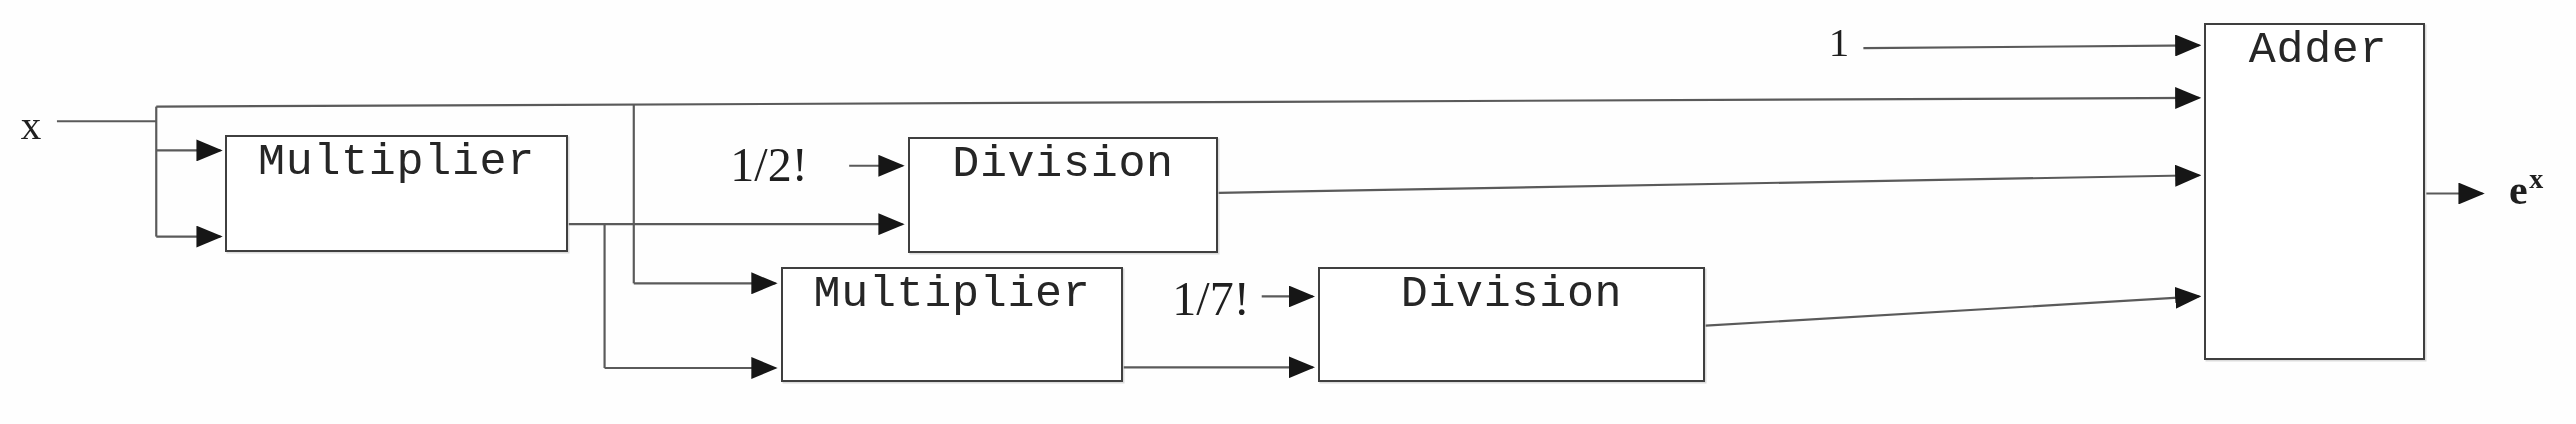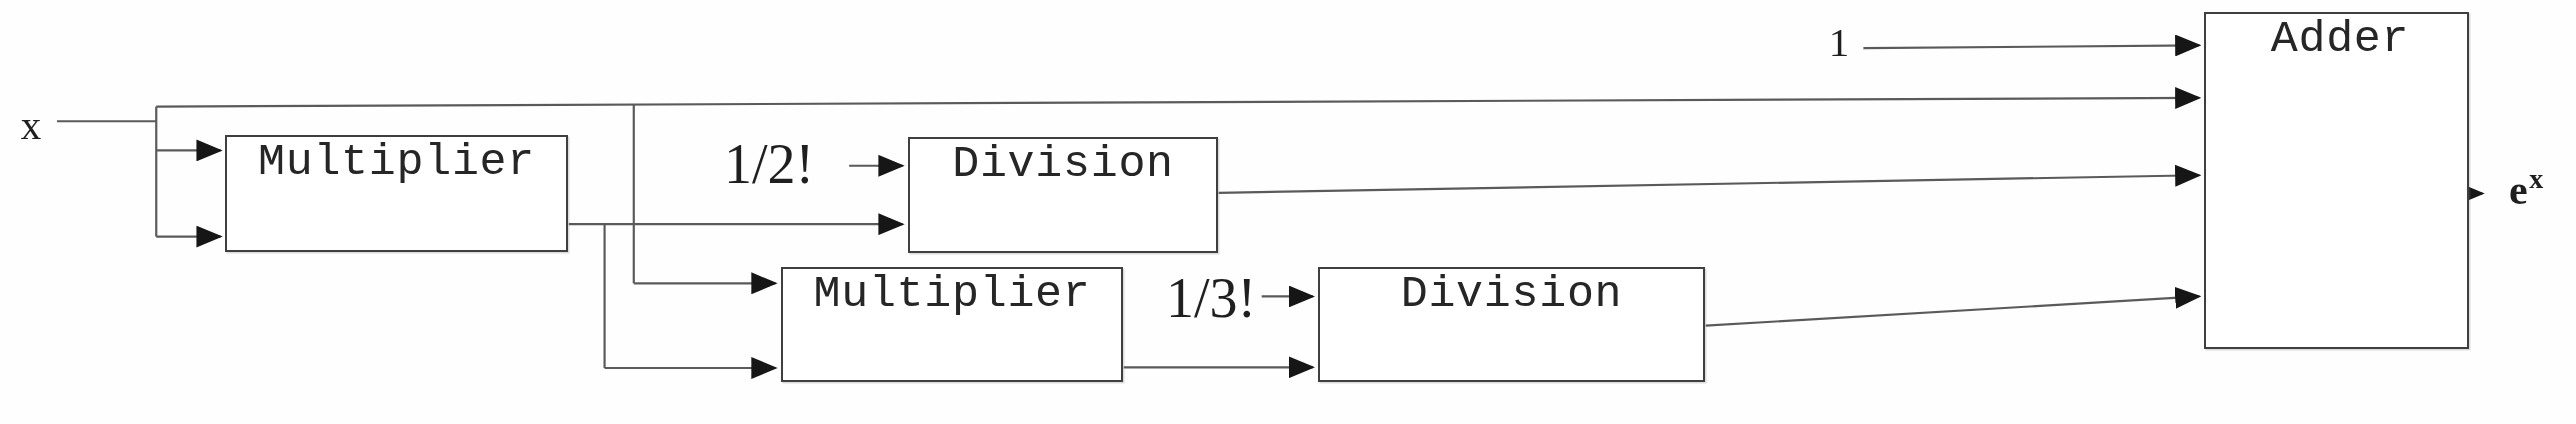--- a/index.html
+++ b/index.html
@@ -34,21 +34,21 @@
   }
   .block-label {
     font-size: 45px;
     letter-spacing: 0.7px;
     color: #262626;
     white-space: nowrap;
   }
   .float-label {
     position: absolute;
     transform: translate(-50%, -50%);
-    font-size: 56px;
+    font-size: 48px;
     color: #1f1f1f;
     white-space: nowrap;
   }
   .small-label {
     font-size: 41px;
   }
   #output-label {
     position: absolute;
     left: 2509px;
     top: 193px;
@@ -60,21 +60,21 @@
   #output-label sup {
     font-size: 28px;
     vertical-align: 16px;
     margin-left: 1.5px;
   }
   
   #multiplier1 { left: 225px;  top: 135px; width: 343px; height: 117px; }
   #division1   { left: 908px; top: 137px; width: 310px; height: 116px; }
   #multiplier2 { left: 781px; top: 267px; width: 342px; height: 115px; }
   #division2   { left: 1318px; top: 267px; width: 387px; height: 115px; }
-  #adder       { left: 2204px; top: 12px;  width: 265px; height: 337px; padding-left: 7px; }
+  #adder       { left: 2204px; top: 23px;  width: 221px; height: 337px; padding-left: 7px; }
 </style>
 </head>
 <body>
 
 <div id="canvas">
 
   <svg id="wires" viewBox="0 0 3528 582" xmlns="http://www.w3.org/2000/svg">
     <defs>
       <marker id="arr" viewBox="0 0 12 10" refX="11" refY="5" markerWidth="12" markerHeight="10" orient="auto">
         <path d="M0,0 L12,5 L0,10 Z" fill="#161616"></path>
@@ -126,21 +126,21 @@
     <span class="block-label">Division</span>
   </div>
   <div id="adder" class="block">
     <span class="block-label">Adder</span>
   </div>
 
   <span class="float-label small-label" style="left:31px; top:125px;">x</span>
 
   <span class="float-label" style="left:769px; top:164px;">1/2!</span>
 
-  <span class="float-label" style="left:1211px; top:298px;">1/3!</span>
+  <span class="float-label" style="left:1211px; top:298px;">1/7!</span>
 
   <span class="float-label small-label" style="left:1839px; top:42px;">1</span>
 
   <span id="output-label">
     <span>e</span><sup>x</sup>
   </span>
 
 </div>
 
 

